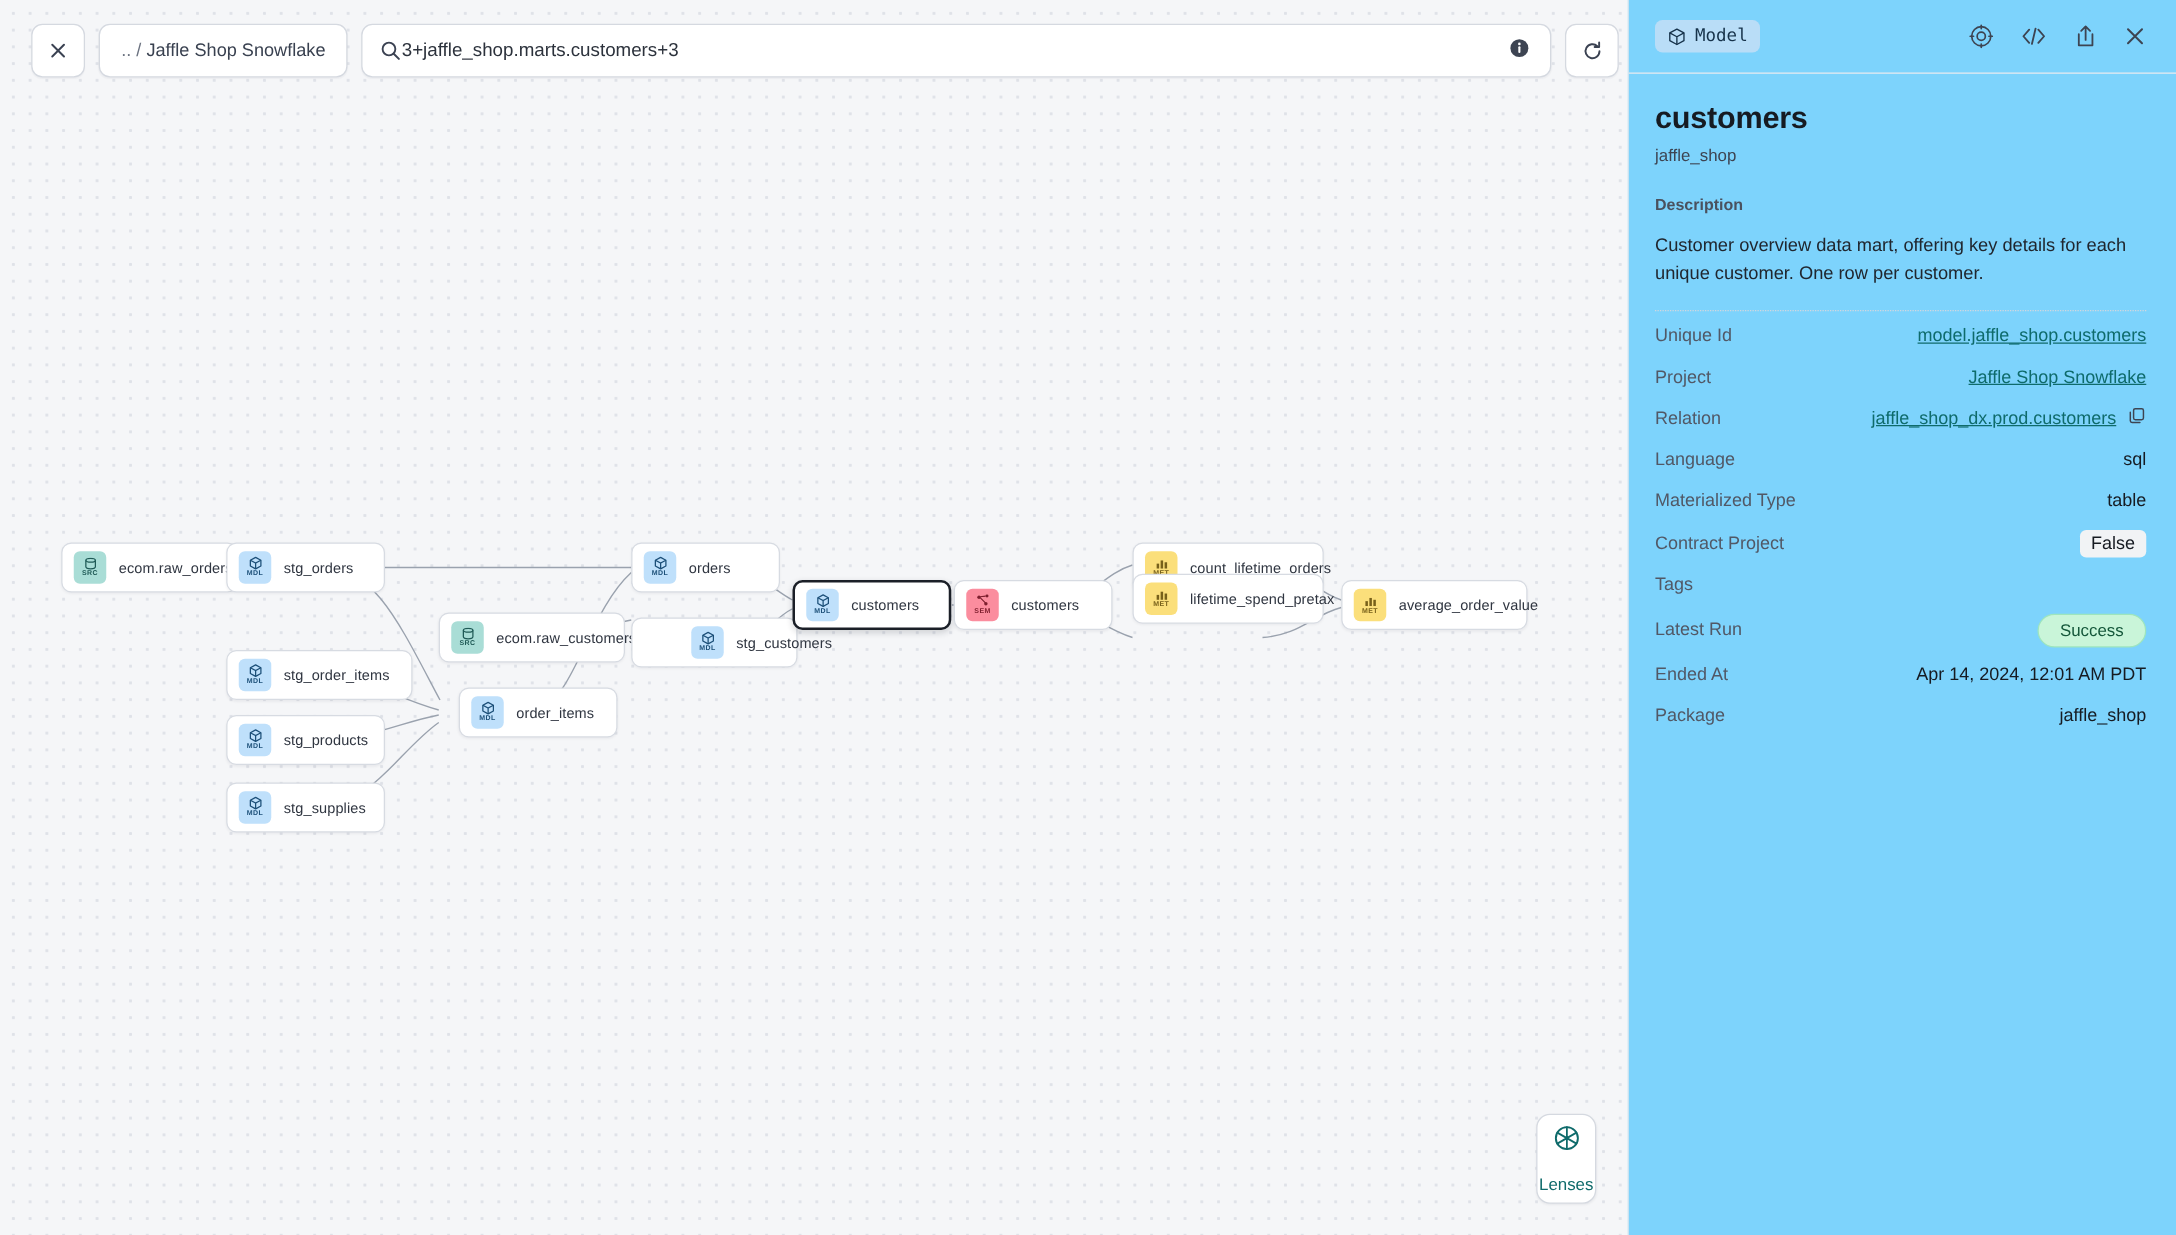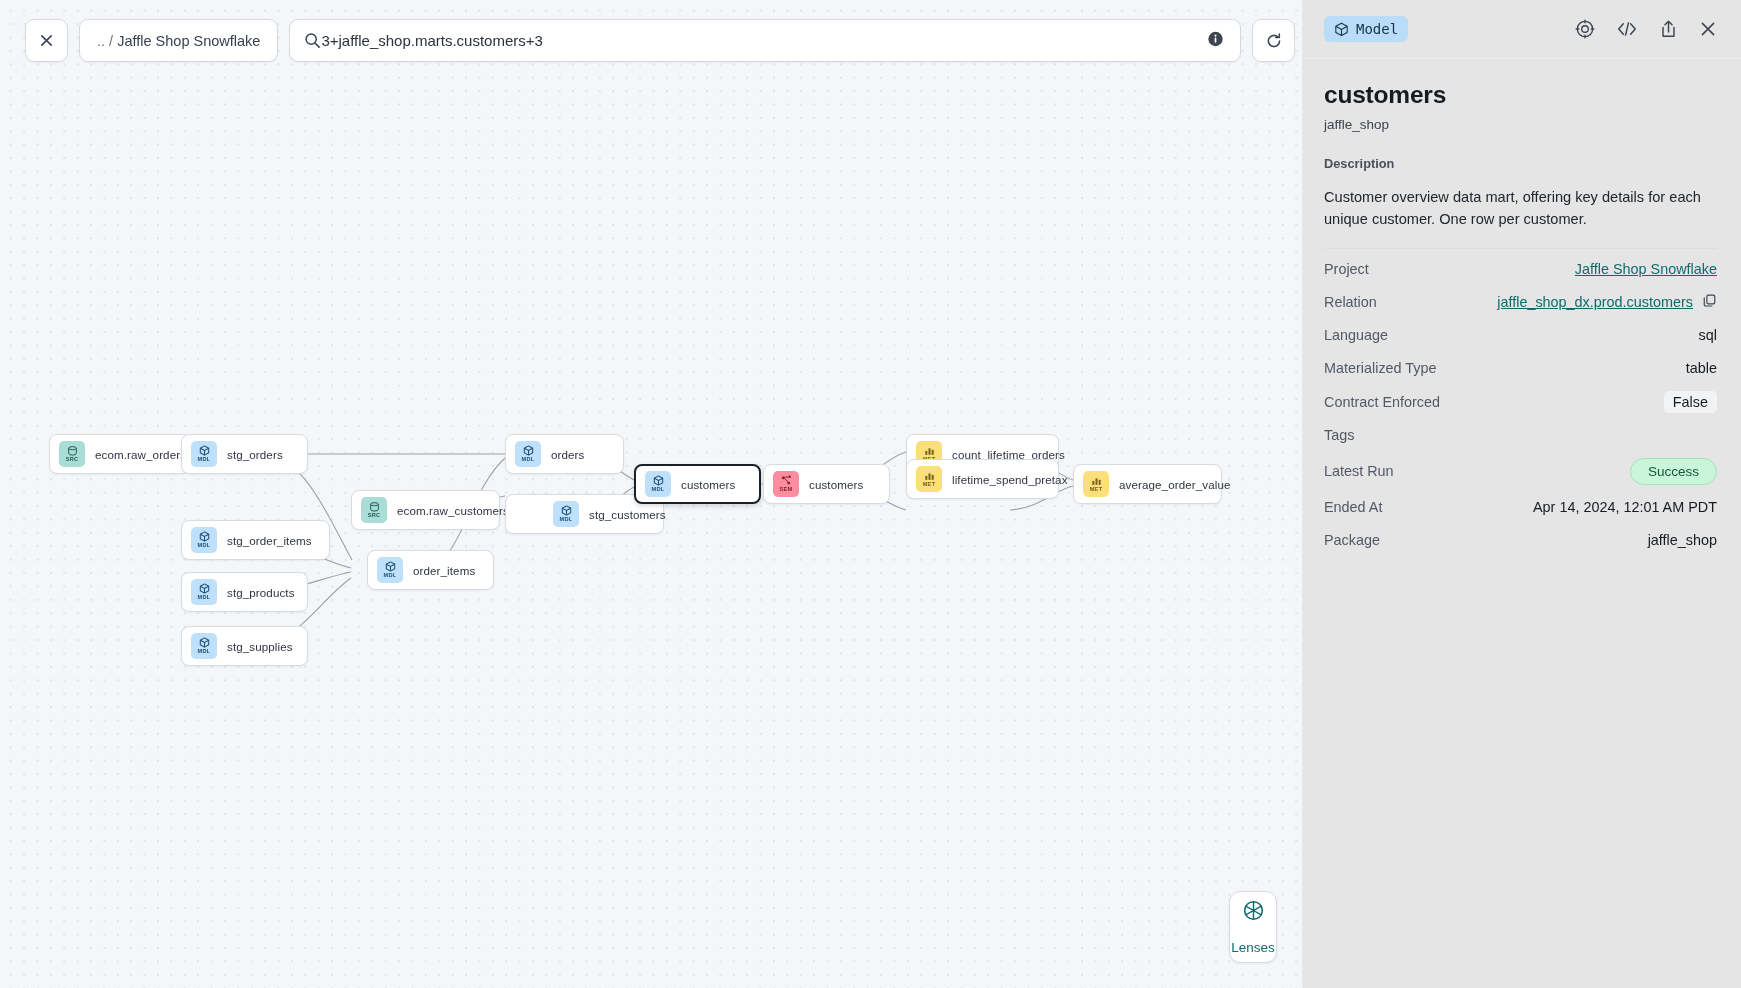--- a/index.html
+++ b/index.html
@@ -70,21 +70,21 @@
   
   .lenses {
     position: absolute; right: 25px; bottom: 25px; width: 48px; height: 72px;
     background: #fff; border: 1px solid #d5d9e0; border-radius: 11px;
     display: flex; flex-direction: column; align-items: center; justify-content: center; gap: 18px;
     color: #0f6b6b; box-shadow: 0 1px 2px rgba(16,24,40,.06);
   }
   .lenses .ltxt { font-size: 13.5px; color: #0f6b6b; }
 
   
-  .panel { flex: 1; background: #e5e5e5; display: flex; flex-direction: column; border-left: 1px solid #e4e7ec; }
+  .panel { flex: 1; background: #7dd3fc; display: flex; flex-direction: column; border-left: 1px solid #e4e7ec; }
   .panel-top { height: 59px; display: flex; align-items: center; padding: 0 24px 0 21px; border-bottom: 1px solid #e9ecf0; }
   .kind-badge {
     background: #b9ddf7; color: #16324a; border-radius: 6px; height: 26px; padding: 0 10px;
     display: inline-flex; align-items: center; gap: 7px; font-size: 14px;
     font-family: "DejaVu Sans Mono", monospace;
   }
   .panel-top-icons { margin-left: auto; display: flex; align-items: center; gap: 21px; color: #3d4452; }
   .icon-btn { display: flex; align-items: center; justify-content: center; }
 
   .panel-head { padding: 22px 24px 0 21px; }
@@ -241,21 +241,21 @@
         <div class="node" style="left: 505px; top: 434px; width: 119px;">
           <span class="badge mdl">
             <svg class="bi" width="11" height="11" viewBox="0 0 12 12">
               <path d="M6 1 L10.6 3.5 L10.6 8.5 L6 11 L1.4 8.5 L1.4 3.5 Z" fill="none" stroke="currentColor" stroke-width="1.1" stroke-linejoin="round"></path>
               <path d="M1.4 3.5 L6 6 L10.6 3.5 M6 6 L6 11" fill="none" stroke="currentColor" stroke-width="1.1"></path>
             </svg>
             <span class="bt">MDL</span>
           </span>
           <span class="label">orders</span>
         </div>
-        <div class="node" style="left: 505px; top: 494px; width: 159px; padding-left: 47px;">
+        <div class="node" style="left: 505px; top: 494px; width: 133px; padding-left: 47px;">
           <span class="badge mdl">
             <svg class="bi" width="11" height="11" viewBox="0 0 12 12">
               <path d="M6 1 L10.6 3.5 L10.6 8.5 L6 11 L1.4 8.5 L1.4 3.5 Z" fill="none" stroke="currentColor" stroke-width="1.1" stroke-linejoin="round"></path>
               <path d="M1.4 3.5 L6 6 L10.6 3.5 M6 6 L6 11" fill="none" stroke="currentColor" stroke-width="1.1"></path>
             </svg>
             <span class="bt">MDL</span>
           </span>
           <span class="label">stg_customers</span>
         </div>
         <div class="node selected" style="left: 634px; top: 464px; width: 127px;">
@@ -367,20 +367,24 @@
       <div class="panel-sub">jaffle_shop</div>
     </div>
 
 
     <div class="panel-body">
       <div class="sec-label">Description</div>
       <div class="desc">Customer overview data mart, offering key details for each unique customer. One row per customer.</div>
       <div class="divider"></div>
       <div id="rows">
           <div class="row">
+            <span class="k">Unique Id</span>
+            <span class="v link">model.jaffle_shop.customers</span>
+          </div>
+          <div class="row">
             <span class="k">Project</span>
             <span class="v link">Jaffle Shop Snowflake</span>
           </div>
           <div class="row">
             <span class="k">Relation</span>
             <span class="v-with-copy">
               <span class="v link">jaffle_shop_dx.prod.customers</span>
               <span><svg width="15" height="15" viewBox="0 0 16 16">
                   <rect x="5.2" y="2.2" width="8.4" height="9.4" rx="1.5" fill="none" stroke="#3d4452" stroke-width="1.25"></rect>
                   <path d="M10.6 13.9 H3.9 A1.5 1.5 0 0 1 2.4 12.4 V5.2" fill="none" stroke="#3d4452" stroke-width="1.25" stroke-linecap="round"></path>
@@ -389,21 +393,21 @@
           </div>
           <div class="row">
             <span class="k">Language</span>
             <span class="v">sql</span>
           </div>
           <div class="row">
             <span class="k">Materialized Type</span>
             <span class="v">table</span>
           </div>
           <div class="row">
-            <span class="k">Contract Enforced</span>
+            <span class="k">Contract Project</span>
             <span class="v chip">False</span>
           </div>
           <div class="row">
             <span class="k">Tags</span>
             <span class="v"></span>
           </div>
           <div class="row">
             <span class="k">Latest Run</span>
             <span class="v pill">Success</span>
           </div>

